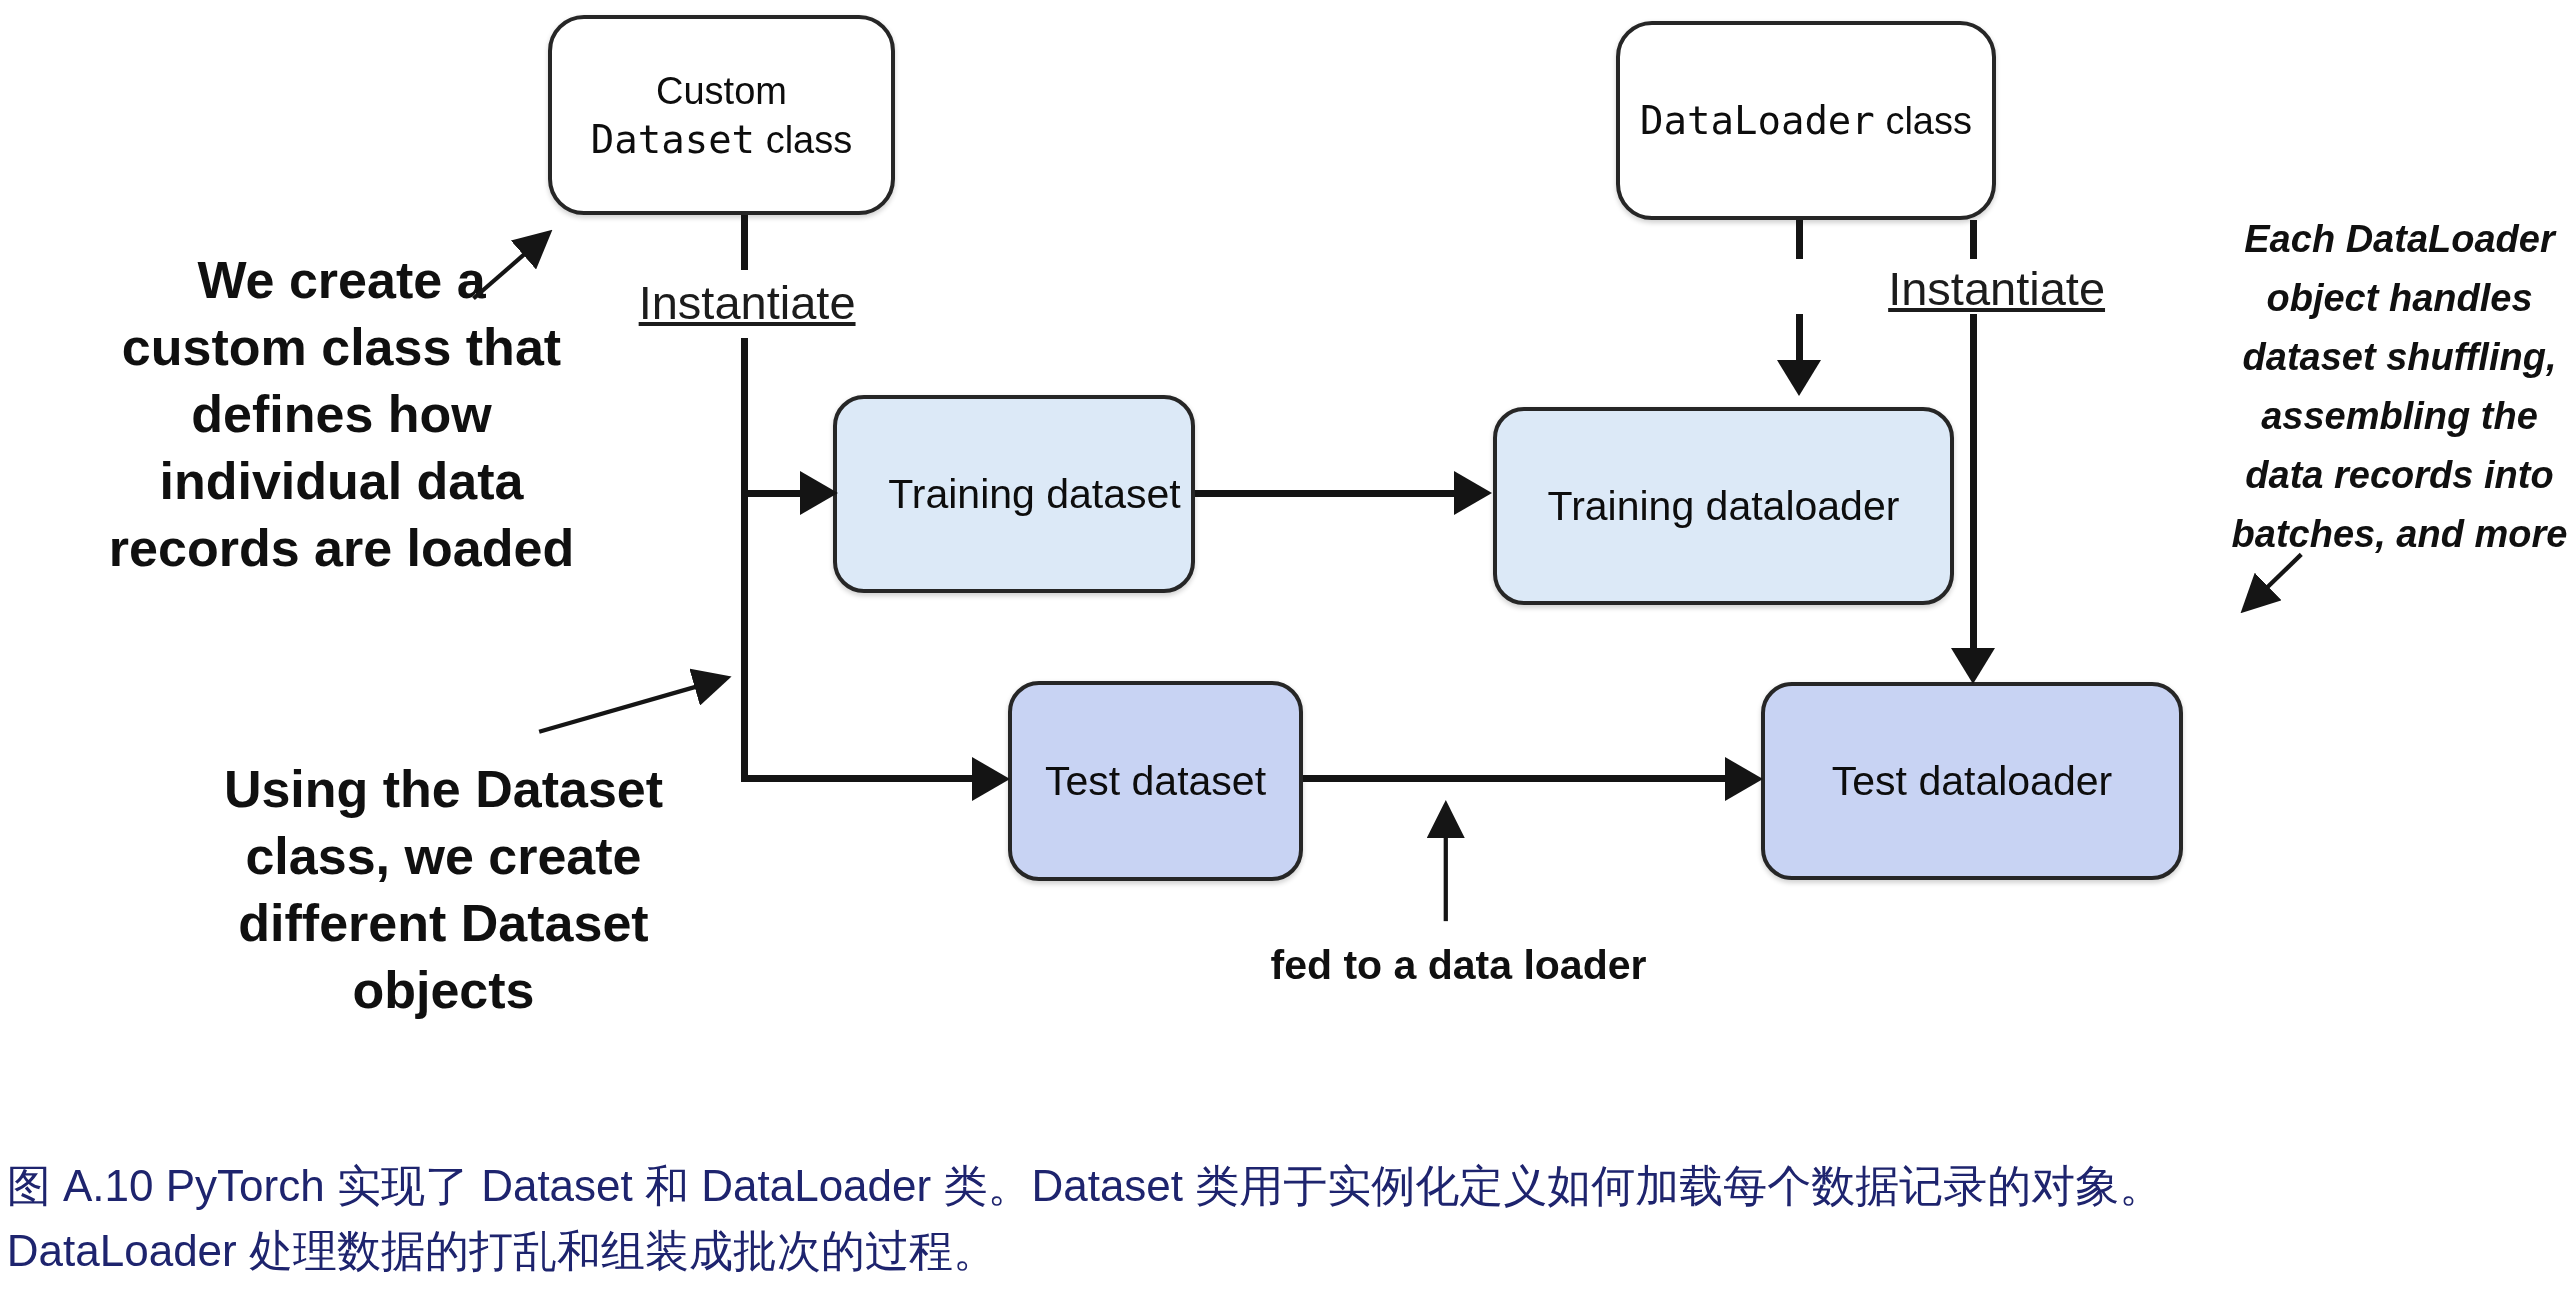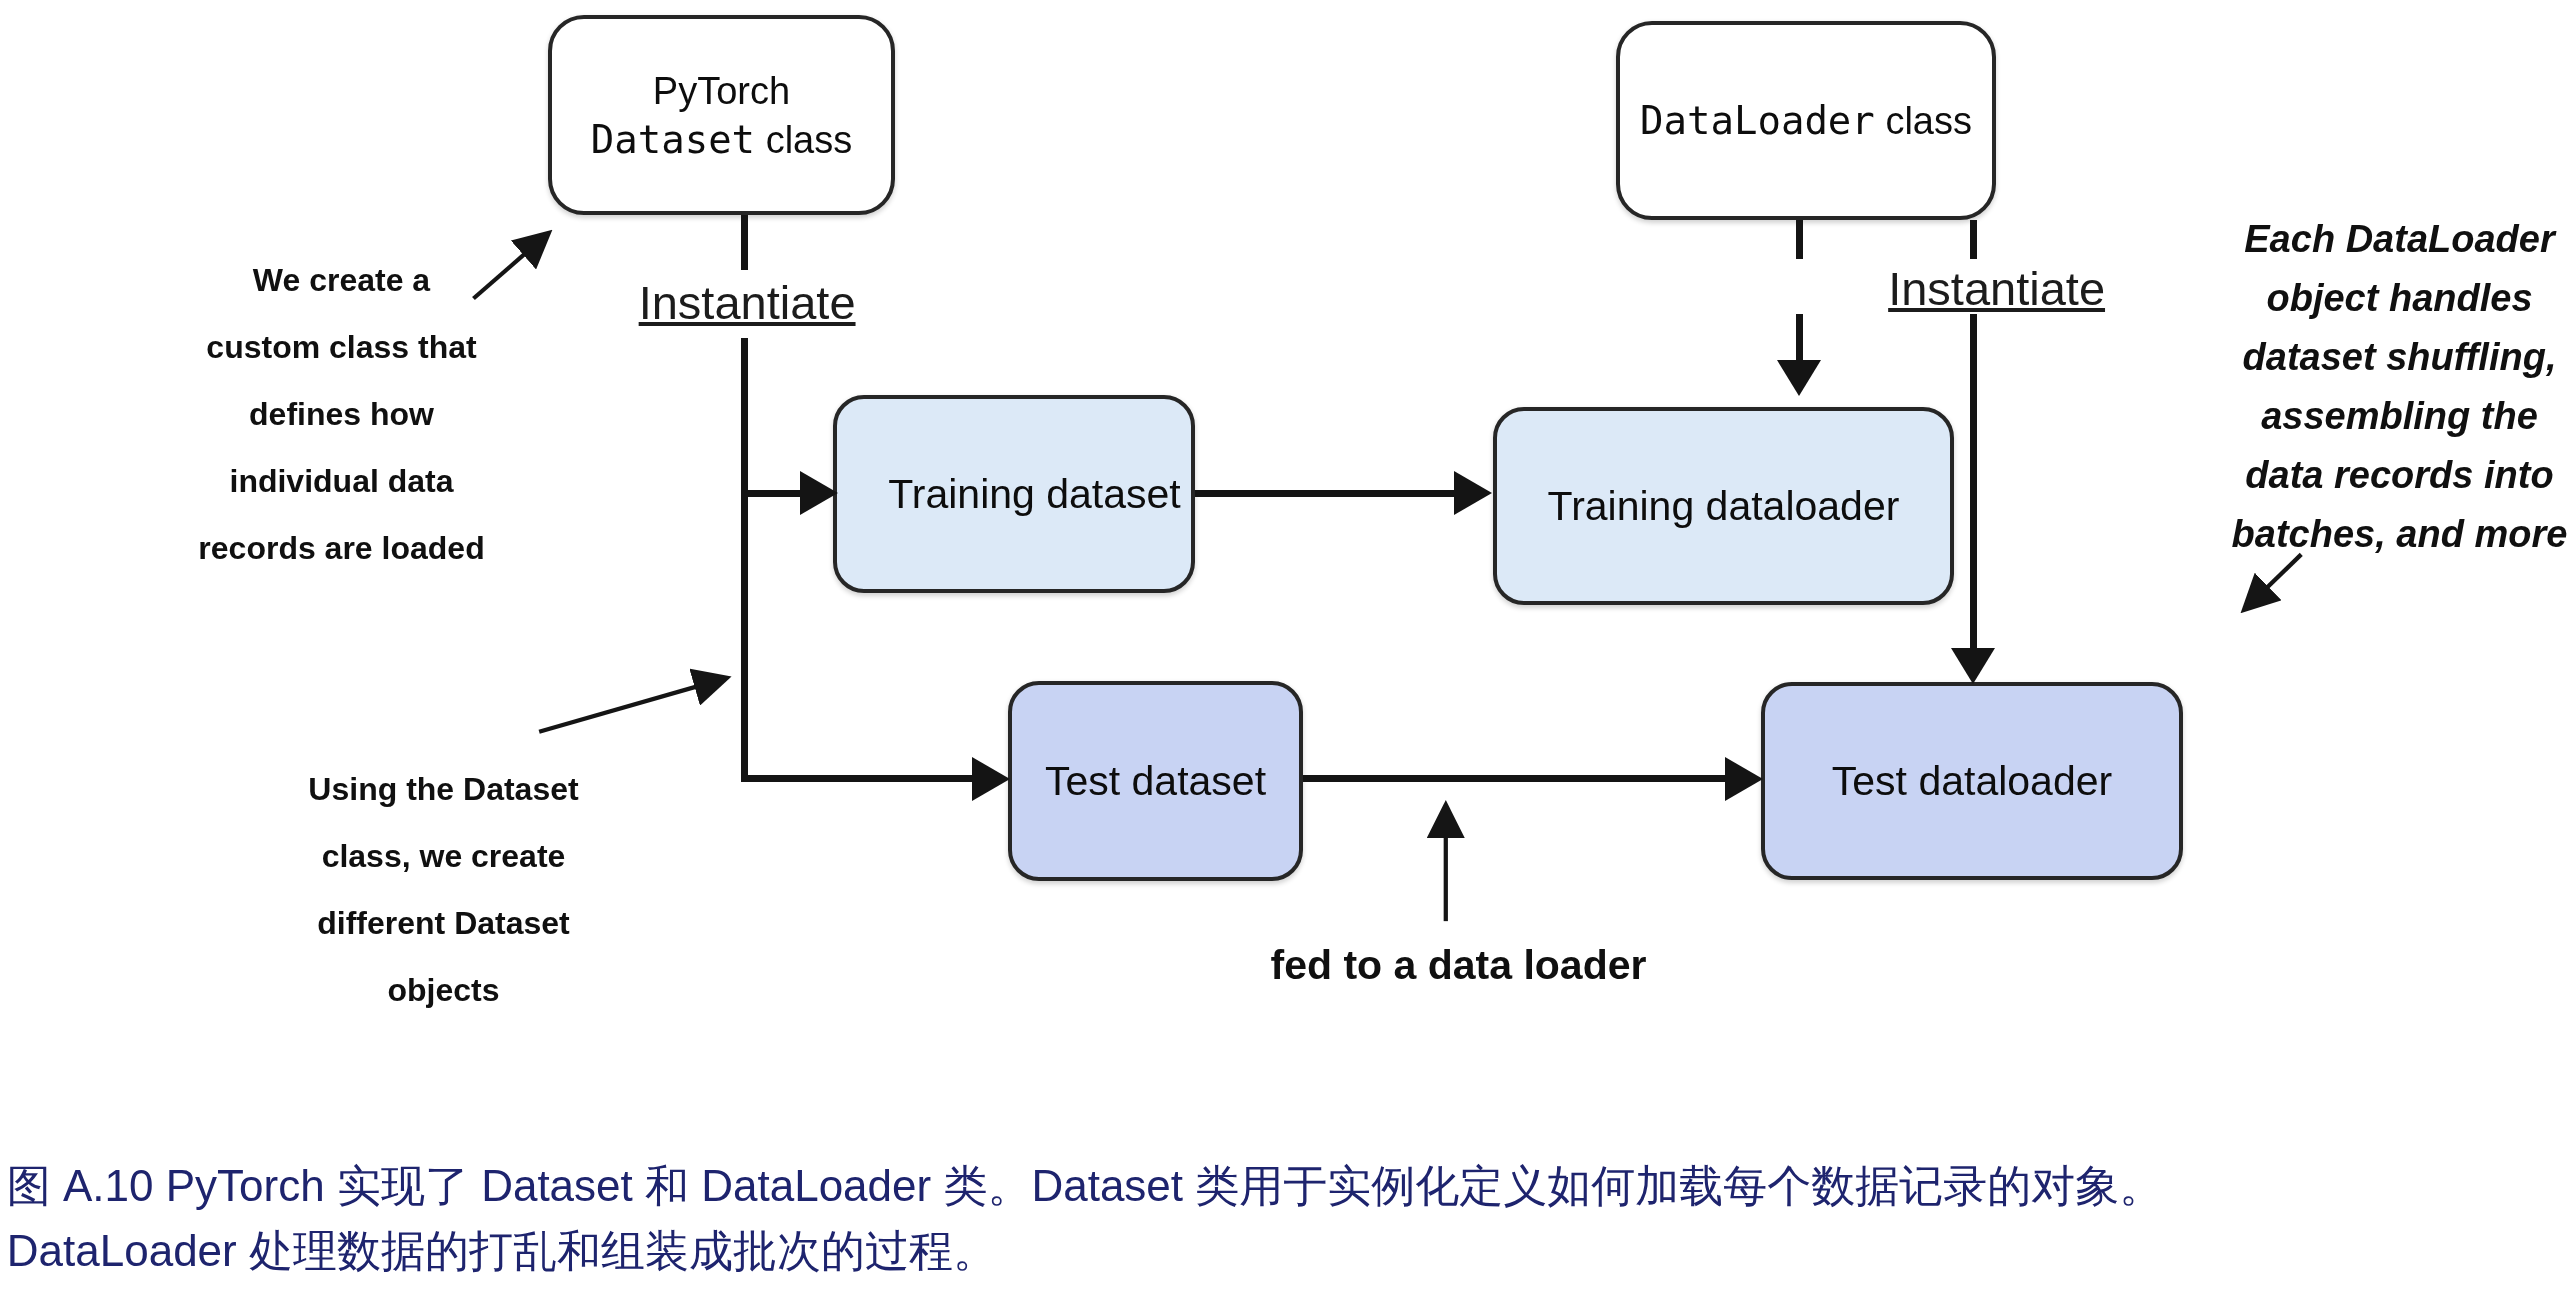--- a/index.html
+++ b/index.html
@@ -24,34 +24,34 @@
   .head-right{position:absolute;width:0;height:0;
       border-top:22px solid transparent;border-bottom:22px solid transparent;
       border-left:38px solid #141414;}
   .head-down{position:absolute;width:0;height:0;
       border-left:22px solid transparent;border-right:22px solid transparent;
       border-top:36px solid #141414;}
 
   
   .edge-label{position:absolute;font-size:47px;color:#1c1c1c;text-align:center;
       background:#ffffff;padding:0 5.1px;text-decoration:underline;}
-  .note{position:absolute;font-weight:700;font-size:32px;line-height:67px;
+  .note{position:absolute;font-weight:700;font-size:52px;line-height:67px;
       color:#101010;text-align:center;}
   .note.right{font-size:38px;line-height:59px;font-style:italic;}
   .caption{position:absolute;font-size:44px;line-height:65px;color:#1e246e;}
 
   svg.overlay{position:absolute;left:0;top:0;pointer-events:none;}
 </style>
 </head>
 <body>
 
 <div id="stage">
 
   <div class="box" style="left:548px;top:15.4px;width:347px;height:200px;border-radius:36px;">
-    <div class="lbl lbl-sm">PyTorch</div>
+    <div class="lbl lbl-sm">Custom</div>
     <div class="lbl"><span class="code">Dataset</span><span class="lbl-sm"> class</span></div>
   </div>
 
   <div class="box" style="left:1616px;top:21.3px;width:380px;height:199px;border-radius:36px;">
     <div class="lbl"><span class="code">DataLoader</span><span class="lbl-sm"> class</span></div>
   </div>
 
   <div class="box fill-train" style="left:833px;top:395px;width:362px;height:198px;padding-left:41px;">
     <div class="lbl">Training dataset</div>
   </div>

